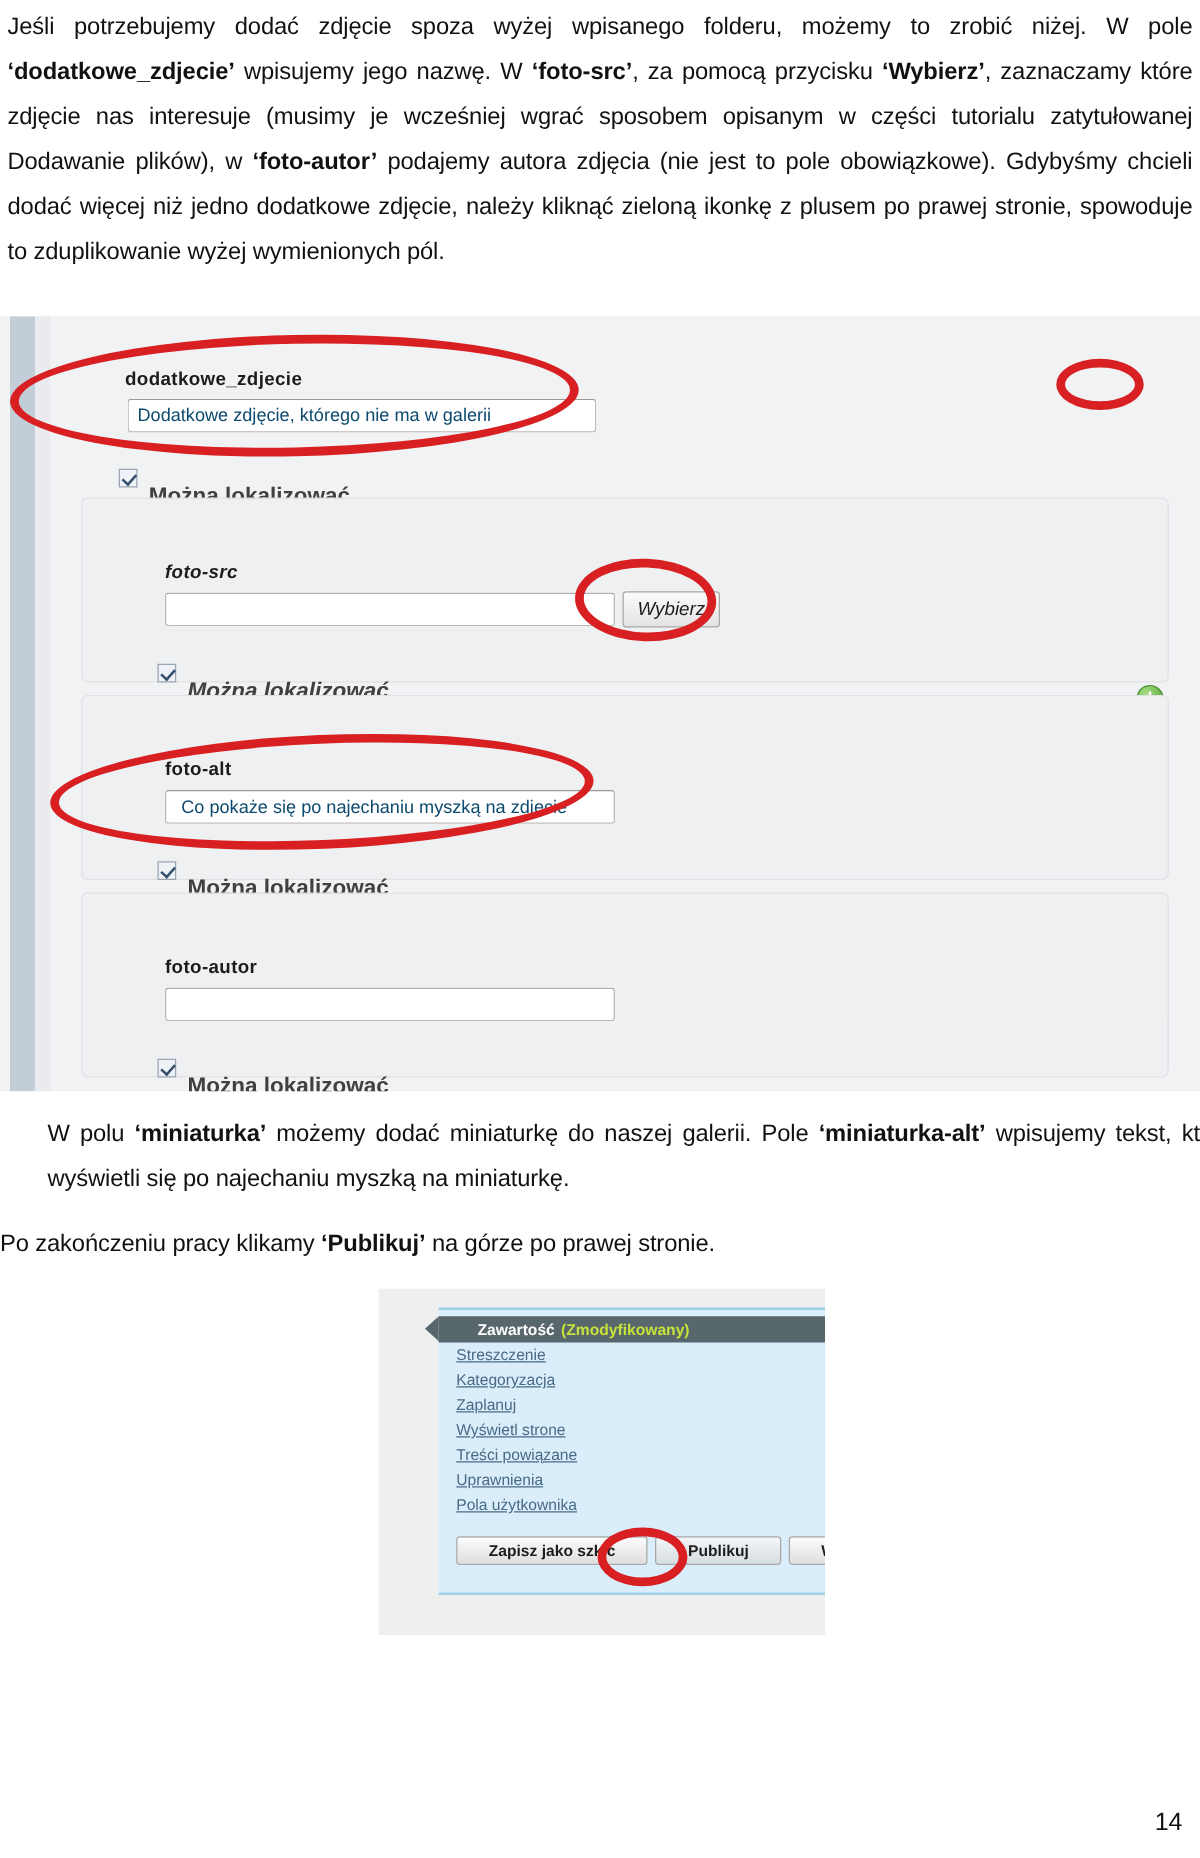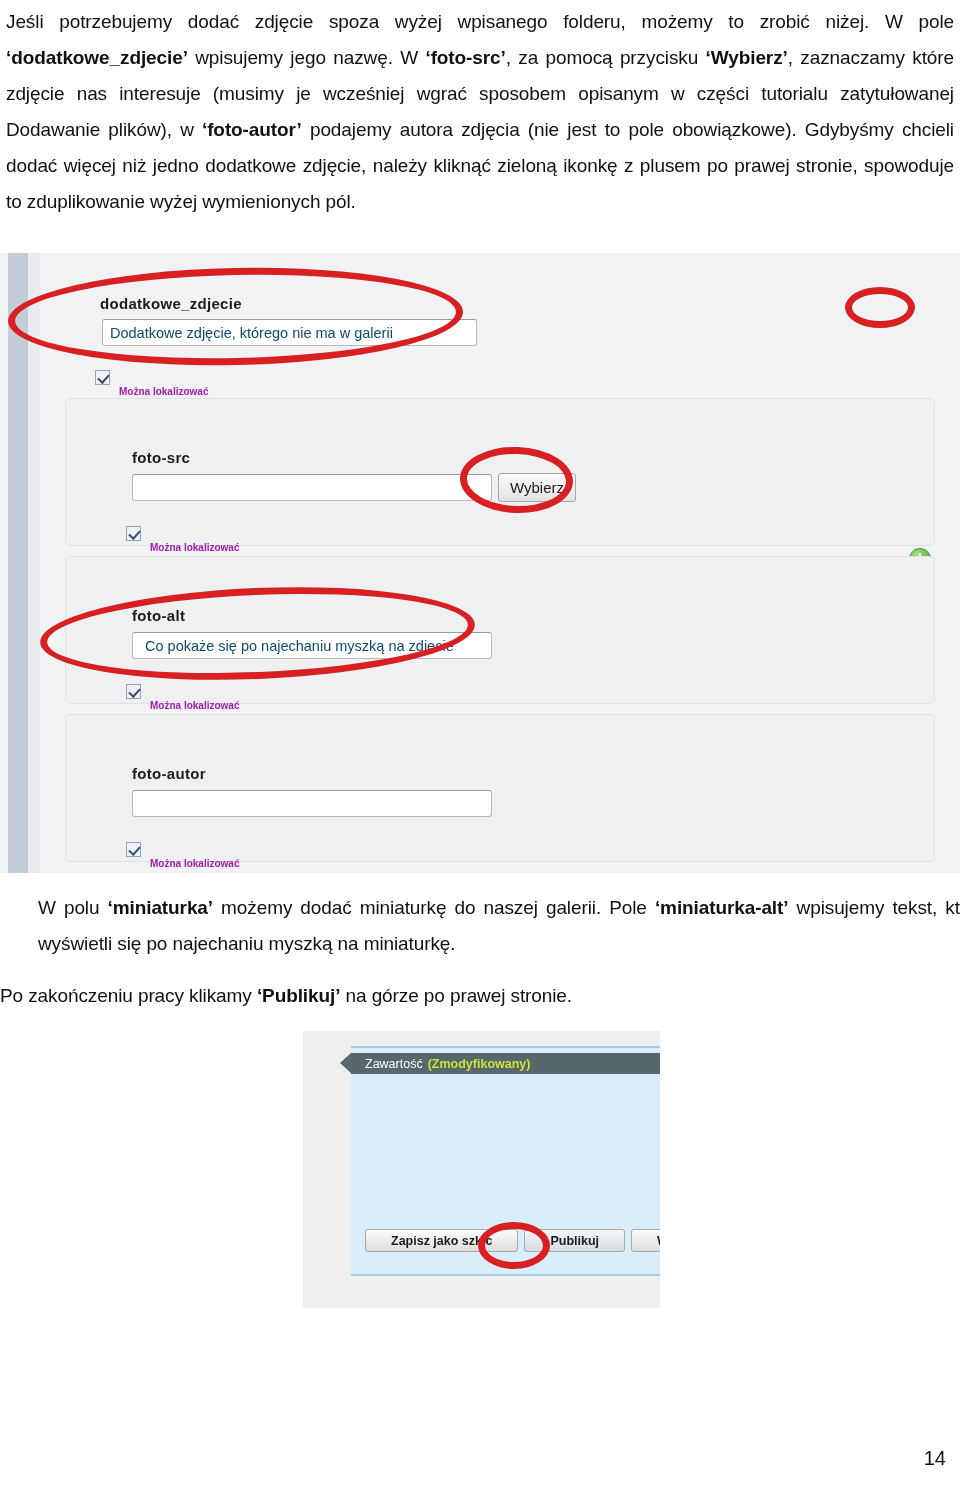--- a/index.html
+++ b/index.html
@@ -80,21 +80,21 @@
   .chkbox::after {
     content: "";
     position: absolute; left: 4px; top: 1px;
     width: 5px; height: 9px;
     border: solid #35506e;
     border-width: 0 2px 2px 0;
     transform: rotate(42deg);
   }
   .chklabel {
     font-family: "Liberation Sans", sans-serif;
-    font-size: 10px; font-weight: bold; color: #a21caf; margin-top: 29px;
+    font-size: 18px; font-weight: bold; color: #404040; margin-top: 29px;
   }
 
   
   .outer-label { position: absolute; left: 60px; top: 42px; }
   .outer-input { position: absolute; left: 62px; top: 66px; width: 375px; }
   .outer-chk   { position: absolute; left: 55px; top: 104px; }
 
   .addbtn {
     position: absolute; left: 869px; top: 295px;
     width: 22px; height: 22px; border-radius: 50%;
@@ -107,21 +107,21 @@
   .addbtn::before { left: 9px; top: 4px;  width: 2px;  height: 12px; }
   .addbtn::after  { left: 4px; top: 9px;  width: 12px; height: 2px;  }
 
   
   .subpanel {
     position: absolute; left: 25px; width: 870px;
     background: #eff0f2;
     border: 1px solid #dfe1e4;
     border-radius: 5px;
   }
-  .sp1 { top: 145px; height: 148px; }
+  .sp1 { top: 145px; height: 148px; font-style: italic; }
   .sp2 { top: 303px; height: 148px; }
   .sp3 { top: 461px; height: 148px; }
   .sub-label { position: absolute; left: 66px; top: 50px; }
   .sub-input { position: absolute; left: 66px; top: 75px; width: 360px; padding-left: 12px; }
   .sub-chk   { position: absolute; left: 60px; top: 114px; }
 
   .wybierz {
     position: absolute; left: 432px; top: 74px;
     height: 29px; min-width: 78px;
     padding: 0 10px;
@@ -172,22 +172,22 @@
   }
   .menubar .notch {
     position: absolute; left: -11px; top: 0;
     width: 0; height: 0;
     border-top: 10.5px solid transparent;
     border-bottom: 10.5px solid transparent;
     border-right: 11px solid #58676c;
   }
   .menubar .ttl {
     font-family: "Liberation Sans", sans-serif;
-    font-size: 12.5px; font-weight: normal; color: #ffffff;
-    margin-left: 14px;
+    font-size: 12.5px; font-weight: bold; color: #ffffff;
+    margin-left: 31px;
   }
   .menubar .mod {
     font-family: "Liberation Sans", sans-serif;
     font-size: 12.5px; font-weight: bold; color: #c7e23a;
     margin-left: 5px;
   }
   .menulinks {
     position: absolute; left: 62px; top: 45px;
     display: flex; flex-direction: column; gap: 3px;
   }
@@ -287,20 +287,29 @@
 
   <div class="shot2">
     <div class="panelwrap"></div>
 
     <div class="menubar">
       <span class="notch"></span>
       <span class="ttl">Zawartość</span>
       <span class="mod">(Zmodyfikowany)</span>
     </div>
 
+    <div class="menulinks">
+      <a href="#">Streszczenie</a>
+      <a href="#">Kategoryzacja</a>
+      <a href="#">Zaplanuj</a>
+      <a href="#">Wyświetl strone</a>
+      <a href="#">Treści powiązane</a>
+      <a href="#">Uprawnienia</a>
+      <a href="#">Pola użytkownika</a>
+    </div>
 
     <div class="btnrow">
       <div class="mbtn">Zapisz jako szkic</div>
       <div class="mbtn primary">Publikuj</div>
       <div class="mbtn">Wybierz</div>
     </div>
   </div>
 
   <div class="ring ring-5"></div>
 

